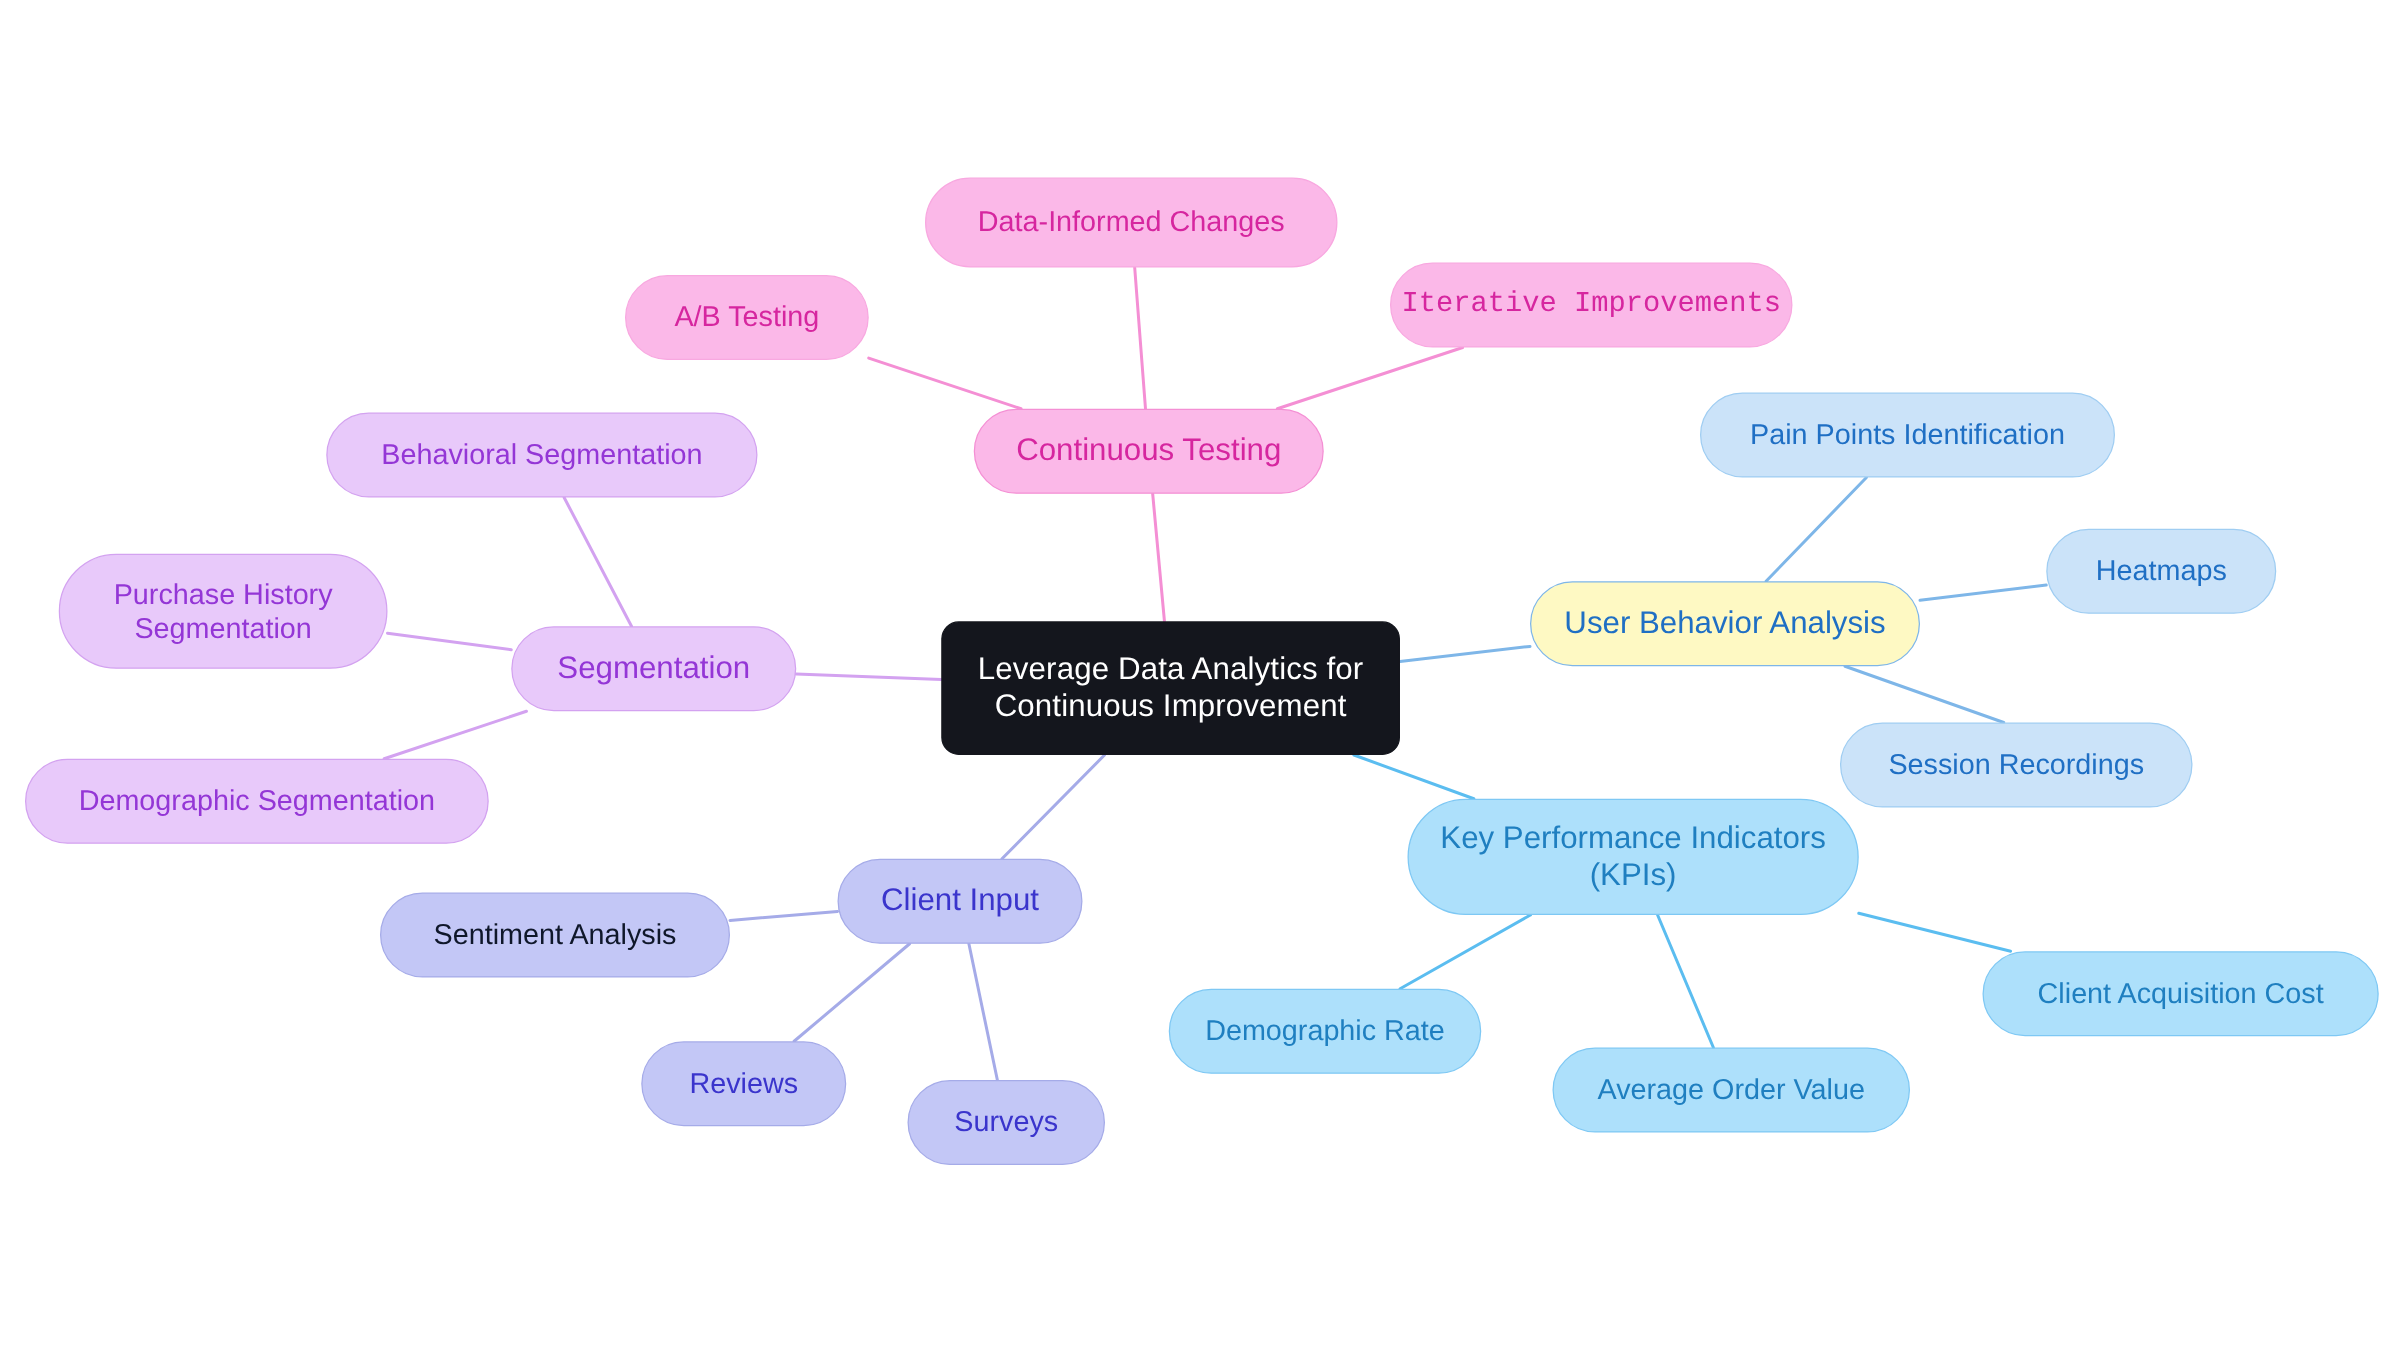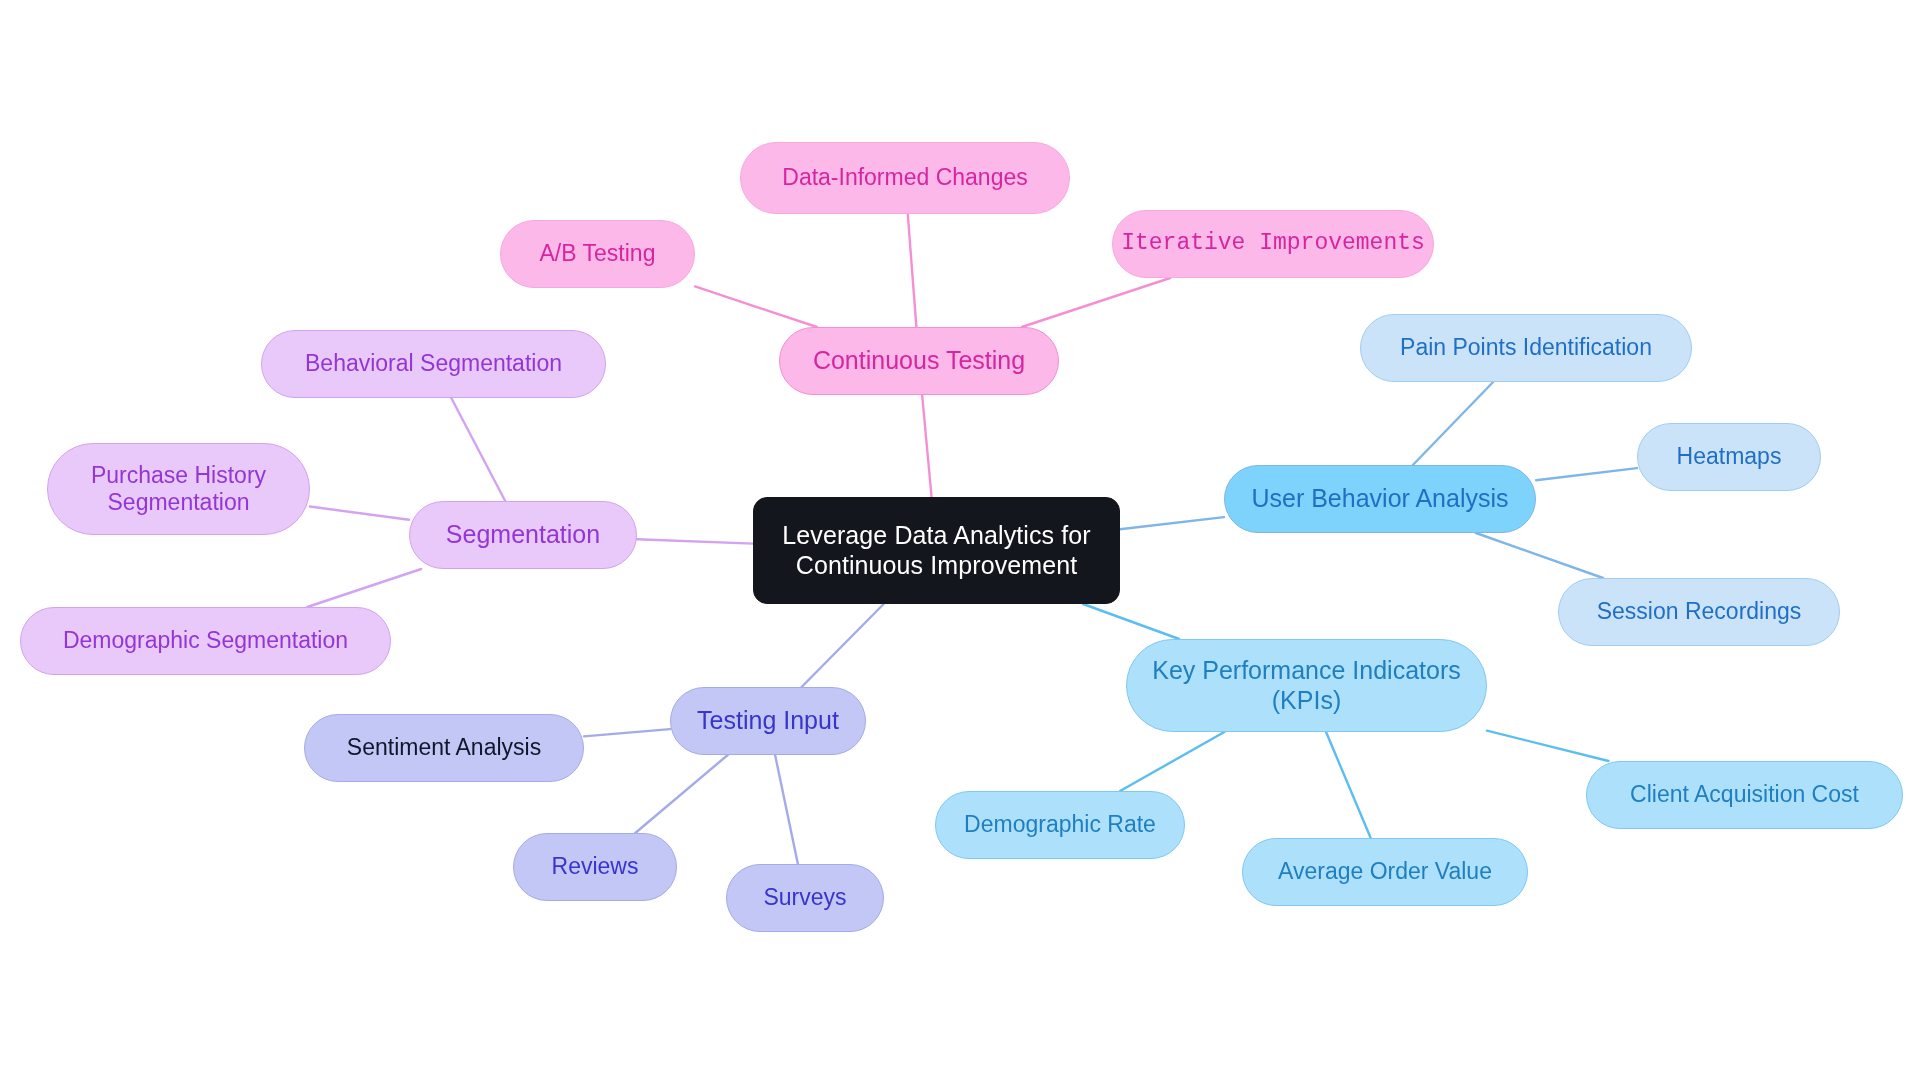--- a/index.html
+++ b/index.html
@@ -85,27 +85,27 @@
 Continuous Improvement</span></div>
       <div class="node node-branch" style="left: 779px; top: 327px; width: 280px; height: 68px; background: rgb(251, 184, 232); border-color: rgb(244, 143, 212); color: rgb(214, 38, 159);"><span>Continuous Testing</span></div>
       <div class="node node-leaf" style="left: 740px; top: 142px; width: 330px; height: 72px; background: rgb(251, 184, 232); border-color: rgb(248, 168, 224); color: rgb(214, 38, 159);"><span>Data-Informed Changes</span></div>
       <div class="node node-leaf" style="left: 500px; top: 220px; width: 195px; height: 68px; background: rgb(251, 184, 232); border-color: rgb(248, 168, 224); color: rgb(214, 38, 159);"><span>A/B Testing</span></div>
       <div class="node node-leaf" style="left: 1112px; top: 210px; width: 322px; height: 68px; background: rgb(251, 184, 232); border-color: rgb(248, 168, 224); color: rgb(214, 38, 159); font-family: Liberation Mono, monospace;"><span>Iterative Improvements</span></div>
       <div class="node node-branch" style="left: 409px; top: 501px; width: 228px; height: 68px; background: rgb(232, 201, 250); border-color: rgb(211, 162, 240); color: rgb(148, 54, 214);"><span>Segmentation</span></div>
       <div class="node node-leaf" style="left: 261px; top: 330px; width: 345px; height: 68px; background: rgb(232, 201, 250); border-color: rgb(211, 162, 240); color: rgb(148, 54, 214);"><span>Behavioral Segmentation</span></div>
       <div class="node node-leaf" style="left: 47px; top: 443px; width: 263px; height: 92px; background: rgb(232, 201, 250); border-color: rgb(211, 162, 240); color: rgb(148, 54, 214);"><span>Purchase History
 Segmentation</span></div>
       <div class="node node-leaf" style="left: 20px; top: 607px; width: 371px; height: 68px; background: rgb(232, 201, 250); border-color: rgb(211, 162, 240); color: rgb(148, 54, 214);"><span>Demographic Segmentation</span></div>
-      <div class="node node-branch" style="left: 670px; top: 687px; width: 196px; height: 68px; background: rgb(195, 199, 246); border-color: rgb(165, 171, 232); color: rgb(58, 52, 204);"><span>Testing Input</span></div>
+      <div class="node node-branch" style="left: 670px; top: 687px; width: 196px; height: 68px; background: rgb(195, 199, 246); border-color: rgb(165, 171, 232); color: rgb(58, 52, 204);"><span>Client Input</span></div>
       <div class="node node-leaf" style="left: 304px; top: 714px; width: 280px; height: 68px; background: rgb(195, 199, 246); border-color: rgb(165, 171, 232); color: #0f172a;"><span>Sentiment Analysis</span></div>
       <div class="node node-leaf" style="left: 513px; top: 833px; width: 164px; height: 68px; background: rgb(195, 199, 246); border-color: rgb(165, 171, 232); color: rgb(58, 52, 204);"><span>Reviews</span></div>
       <div class="node node-leaf" style="left: 726px; top: 864px; width: 158px; height: 68px; background: rgb(195, 199, 246); border-color: rgb(165, 171, 232); color: rgb(58, 52, 204);"><span>Surveys</span></div>
-      <div class="node node-branch" style="left: 1224px; top: 465px; width: 312px; height: 68px; background: #7dd3fc; border-color: rgb(126, 182, 232); color: rgb(31, 111, 196);"><span>User Behavior Analysis</span></div>
+      <div class="node node-branch" style="left: 1224px; top: 465px; width: 312px; height: 68px; background: #fef9c3; border-color: rgb(126, 182, 232); color: rgb(31, 111, 196);"><span>User Behavior Analysis</span></div>
       <div class="node node-leaf" style="left: 1360px; top: 314px; width: 332px; height: 68px; background: rgb(203, 227, 249); border-color: rgb(159, 205, 242); color: rgb(31, 111, 196);"><span>Pain Points Identification</span></div>
       <div class="node node-leaf" style="left: 1637px; top: 423px; width: 184px; height: 68px; background: rgb(203, 227, 249); border-color: rgb(159, 205, 242); color: rgb(31, 111, 196);"><span>Heatmaps</span></div>
-      <div class="node node-leaf" style="left: 1558px; top: 578px; width: 282px; height: 68px; background: rgb(203, 227, 249); border-color: rgb(159, 205, 242); color: rgb(31, 111, 196);"><span>Session Recordings</span></div>
+      <div class="node node-leaf" style="left: 1472px; top: 578px; width: 282px; height: 68px; background: rgb(203, 227, 249); border-color: rgb(159, 205, 242); color: rgb(31, 111, 196);"><span>Session Recordings</span></div>
       <div class="node node-branch" style="left: 1126px; top: 639px; width: 361px; height: 93px; background: rgb(173, 224, 251); border-color: rgb(126, 200, 244); color: rgb(31, 127, 192);"><span>Key Performance Indicators
 (KPIs)</span></div>
       <div class="node node-leaf" style="left: 935px; top: 791px; width: 250px; height: 68px; background: rgb(173, 224, 251); border-color: rgb(126, 200, 244); color: rgb(31, 127, 192);"><span>Demographic Rate</span></div>
       <div class="node node-leaf" style="left: 1242px; top: 838px; width: 286px; height: 68px; background: rgb(173, 224, 251); border-color: rgb(126, 200, 244); color: rgb(31, 127, 192);"><span>Average Order Value</span></div>
       <div class="node node-leaf" style="left: 1586px; top: 761px; width: 317px; height: 68px; background: rgb(173, 224, 251); border-color: rgb(126, 200, 244); color: rgb(31, 127, 192); align-items: center;"><span>Client Acquisition Cost</span></div>
     </div>
 </div>
 
 </body></html>

